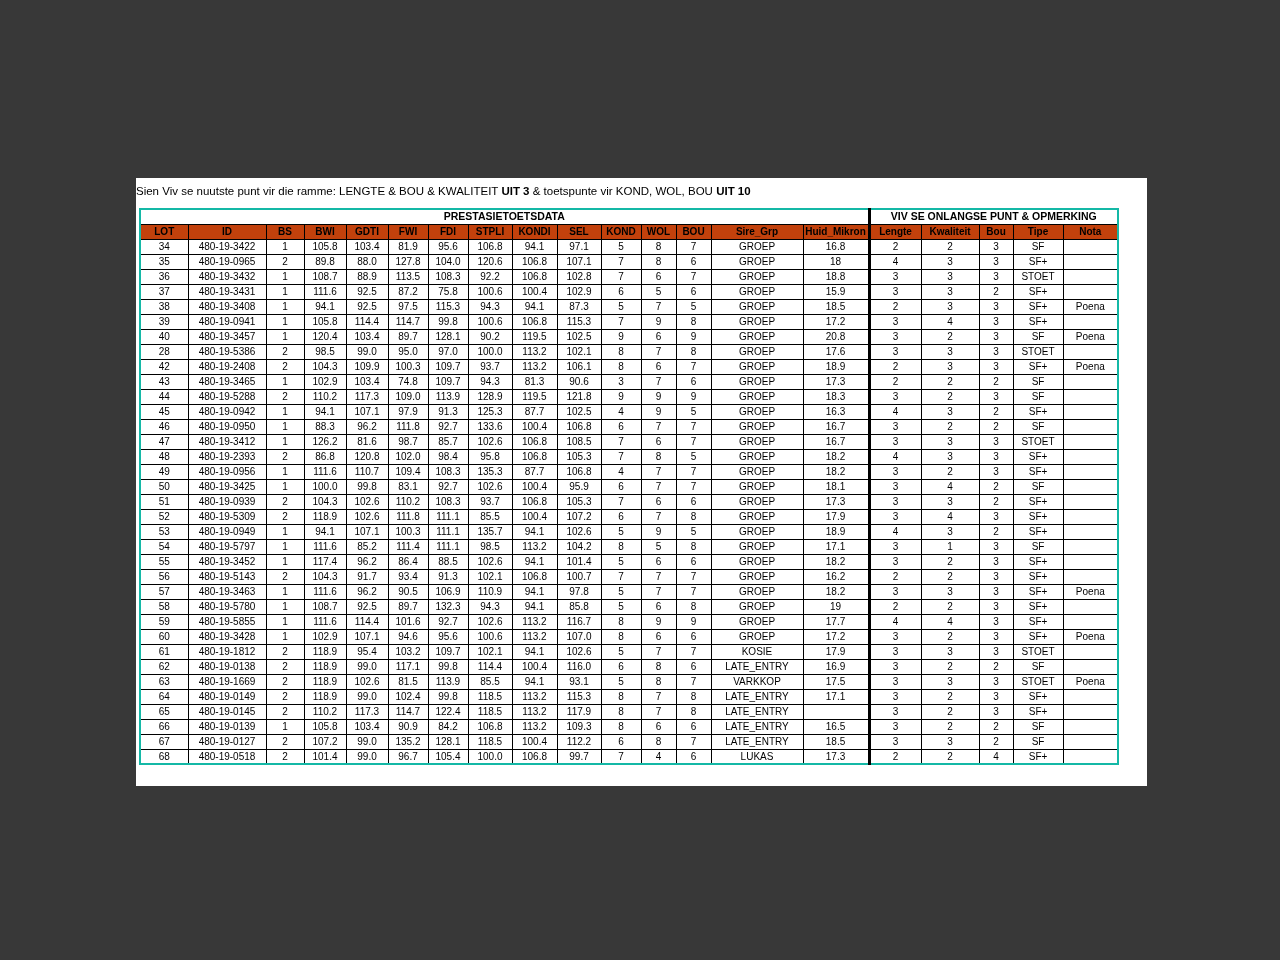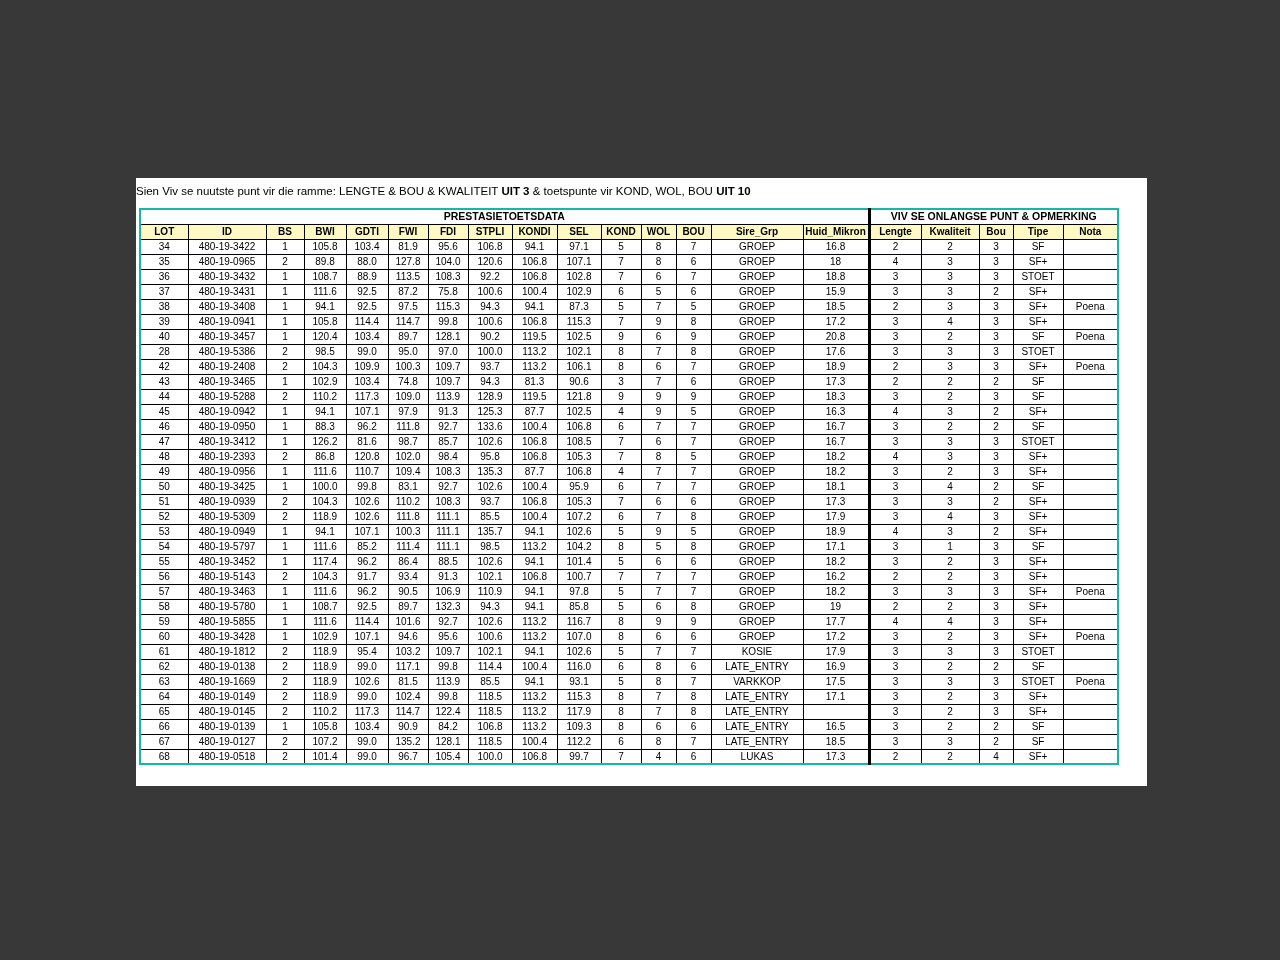--- a/index.html
+++ b/index.html
@@ -48,21 +48,21 @@
     white-space: nowrap;
     overflow: hidden;
     color: #000;
   }
   table.sheet thead tr.group th {
     background: #ffffff;
     font-weight: bold;
     font-size: 10.5px;
   }
   table.sheet thead tr.cols th {
-    background: #fef9c3;
+    background: #c2410c;
     font-weight: bold;
     font-size: 10px;
   }
   table.sheet tbody td { background: #ffffff; }
   table.sheet .sec { border-left: 3px solid #000; text-align: center; }
 </style>
 </head>
 <body>
 
 <div class="page">

